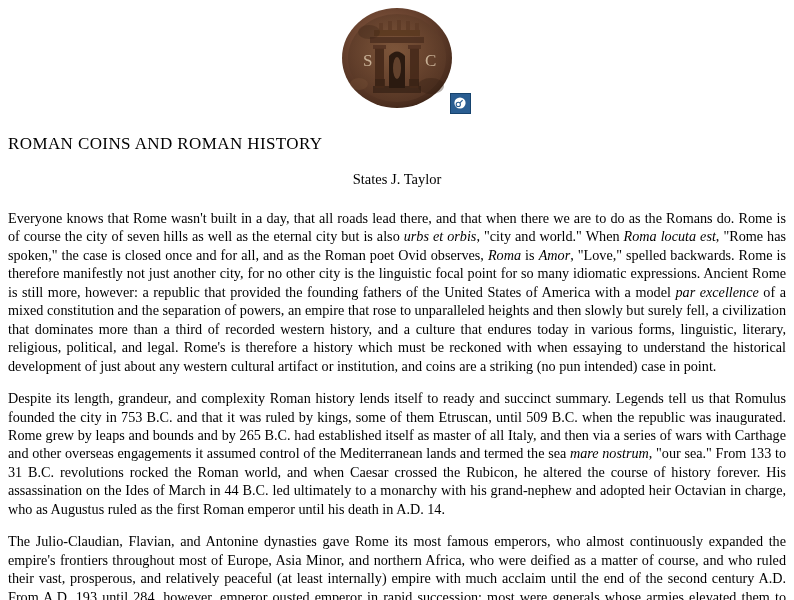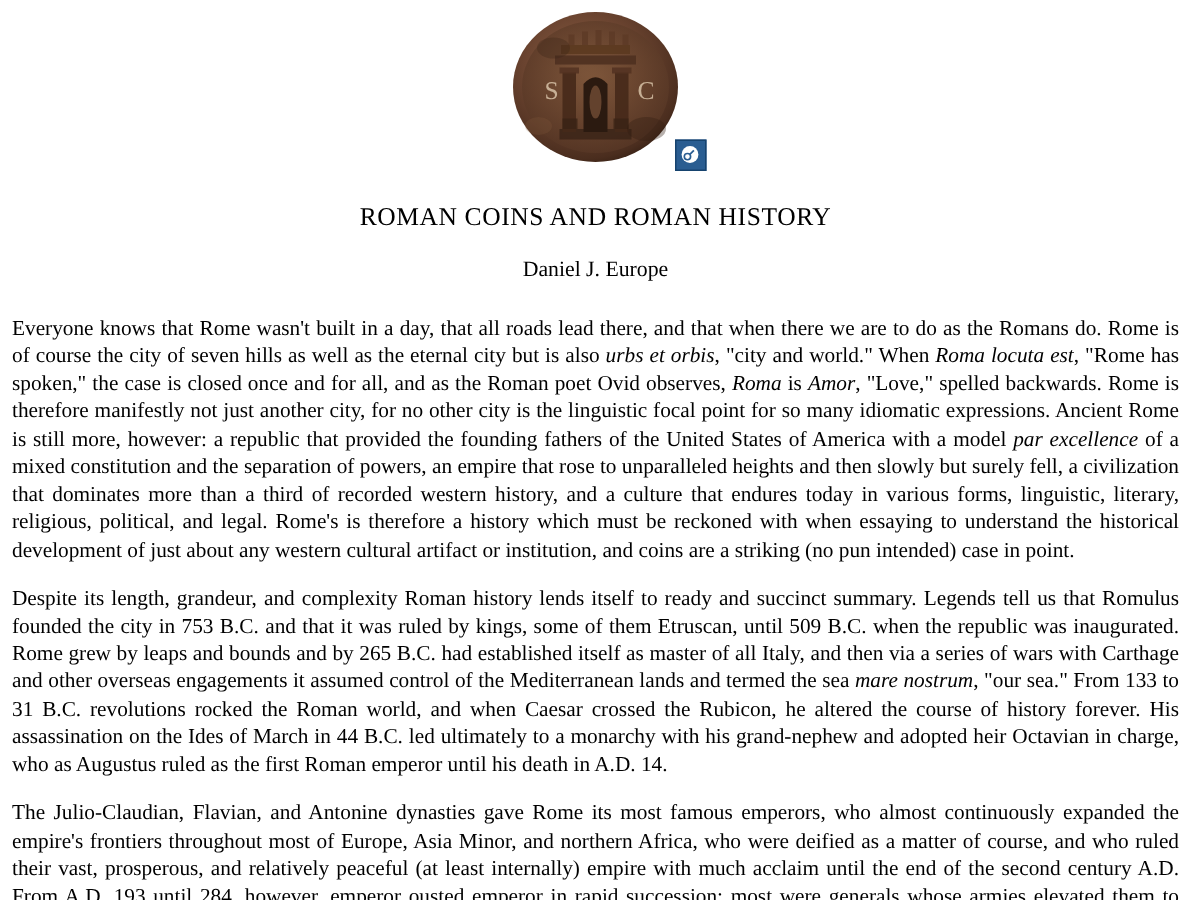--- a/index.html
+++ b/index.html
@@ -48,21 +48,20 @@
     border: 1px solid #16436e;
     box-sizing: border-box;
     display: flex;
     align-items: center;
     justify-content: center;
     line-height: 0;
   }
 
   
   .doc-title {
-    text-align: center;
     font-size: 17px;
     font-weight: normal;
     letter-spacing: 0.4px;
     margin: 20px 0 0 0;
     padding: 0;
   }
   .doc-author {
     text-align: center;
     font-size: 14.5px;
     margin: 17px 0 0 0;
@@ -141,21 +140,21 @@
         <svg width="15" height="15" viewBox="0 0 15 15">
           <circle cx="7" cy="7" r="5.6" fill="#ffffff"></circle>
           <circle cx="5.3" cy="8.4" r="2.1" fill="none" stroke="#2a5d91" stroke-width="1.1"></circle>
           <line x1="6.9" y1="6.9" x2="9.6" y2="4.2" stroke="#2a5d91" stroke-width="1.2"></line>
         </svg>
       </span>
     </div>
   </div>
 
   <h1 class="doc-title">ROMAN COINS AND ROMAN HISTORY</h1>
-  <div class="doc-author">Daniel J. Europe</div>
+  <div class="doc-author">States J. Taylor</div>
 
   <div class="body-text">
     <p class="para"><span>Everyone knows that Rome wasn't built in a day, that all roads lead there, and that when there we are to do as the Romans do. Rome is of course the city of seven hills as well as the eternal city but is also </span><i>urbs et orbis</i><span>, "city and world." When </span><i>Roma locuta est</i><span>, "Rome has spoken," the case is closed once and for all, and as the Roman poet Ovid observes, </span><i>Roma</i><span> is </span><i>Amor</i><span>, "Love," spelled backwards. Rome is therefore manifestly not just another city, for no other city is the linguistic focal point for so many idiomatic expressions. Ancient Rome is still more, however: a republic that provided the founding fathers of the United States of America with a model </span><i>par excellence</i><span> of a mixed constitution and the separation of powers, an empire that rose to unparalleled heights and then slowly but surely fell, a civilization that dominates more than a third of recorded western history, and a culture that endures today in various forms, linguistic, literary, religious, political, and legal. Rome's is therefore a history which must be reckoned with when essaying to understand the historical development of just about any western cultural artifact or institution, and coins are a striking (no pun intended) case in point.</span></p>
     <p class="para"><span>Despite its length, grandeur, and complexity Roman history lends itself to ready and succinct summary. Legends tell us that Romulus founded the city in 753 B.C. and that it was ruled by kings, some of them Etruscan, until 509 B.C. when the republic was inaugurated. Rome grew by leaps and bounds and by 265 B.C. had established itself as master of all Italy, and then via a series of wars with Carthage and other overseas engagements it assumed control of the Mediterranean lands and termed the sea </span><i>mare nostrum</i><span>, "our sea." From 133 to 31 B.C. revolutions rocked the Roman world, and when Caesar crossed the Rubicon, he altered the course of history forever. His assassination on the Ides of March in 44 B.C. led ultimately to a monarchy with his grand-nephew and adopted heir Octavian in charge, who as Augustus ruled as the first Roman emperor until his death in A.D. 14.</span></p>
     <p class="para"><span>The Julio-Claudian, Flavian, and Antonine dynasties gave Rome its most famous emperors, who almost continuously expanded the empire's frontiers throughout most of Europe, Asia Minor, and northern Africa, who were deified as a matter of course, and who ruled their vast, prosperous, and relatively peaceful (at least internally) empire with much acclaim until the end of the second century A.D. From A.D. 193 until 284, however, emperor ousted emperor in rapid succession; most were generals whose armies elevated them to imperial power, and most died violent deaths. Late in the third century Diocletian restored order and reformed the government, and after a brief but bloody hiatus Constantine did likewise; under the latter, Christianity became the </span></p>
   </div>
 
 </div>
 
 </body></html>

